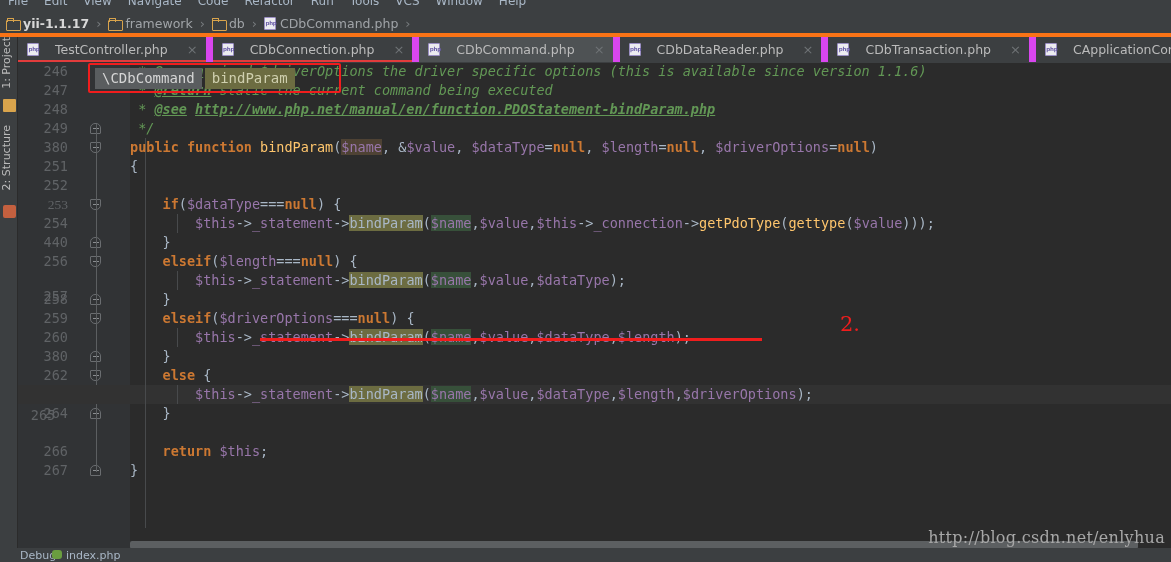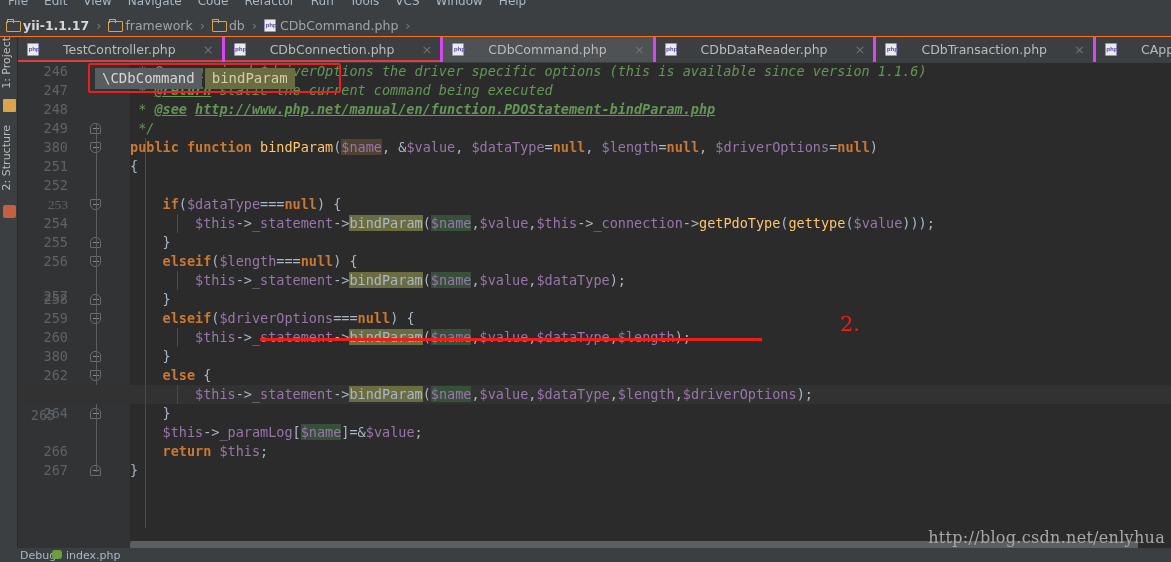--- a/index.html
+++ b/index.html
@@ -19,21 +19,21 @@
     overflow:hidden;
   }
   #menubar .menu-items { display:flex; gap:16px; padding-left:8px; margin-top:-6px; }
   #menubar .mi { font-size:12px; color:#a9b7c6; white-space:nowrap; }
 
   
   #breadcrumb {
     position:absolute; top:14px; left:0; width:1171px; height:23px;
     background:#3c3f41;
     display:flex; align-items:center; padding-left:6px;
-    border-bottom:1px solid #f97316;
+    border-bottom:4px solid #f97316;
   }
   .crumb { display:flex; align-items:center; font-size:12.5px; color:#a0a4a8; }
   .crumb .lbl { margin-left:4px; }
   .crumb.first .lbl { color:#d8d8d8; font-weight:bold; }
   .sep { color:#777b7e; margin:0 7px; font-size:13px; }
   .folder-ico {
     width:13px; height:10px; position:relative; display:inline-block;
   }
   .folder-ico:before{
     content:""; position:absolute; left:0; top:1px; width:13px; height:9px;
@@ -56,24 +56,24 @@
     color:#6b5ea8; font-weight:bold; line-height:6px;
   }
 
   
   #tabbar {
     position:absolute; top:37px; left:18px; width:1153px; height:25px;
     background:#3c3f41;
     display:flex; align-items:stretch;
   }
   .tab {
-    display:flex; align-items:center; gap:24px;
+    display:flex; align-items:center; gap:16px;
     padding:0 8px 0 9px;
     font-size:12.5px; color:#bbbbbb;
-    border-right:3px solid #d946ef;
+    border-right:7px solid #d946ef;
     position:relative;
     white-space:nowrap;
   }
   .tab.active { background:#4e5254; }
   .tab .x { color:#6f7376; font-size:13px; margin-left:3px; }
   .tab.underline:after{
     content:""; position:absolute; left:0; right:0; bottom:0; height:2px;
     background:#e23c3c;
   }
 
@@ -298,21 +298,21 @@
       <div class="lnum" style="top: 38px;">248</div>
       <div class="lnum" style="top: 57px;">249</div>
       <div class="fold up" style="top: 61px;"></div>
       <div class="lnum" style="top: 76px;">380</div>
       <div class="fold down" style="top: 80px;"></div>
       <div class="lnum" style="top: 95px;">251</div>
       <div class="lnum" style="top: 114px;">252</div>
       <div class="lnum" style="top: 133px; font-family: Liberation Serif, serif;">253</div>
       <div class="fold down" style="top: 137px;"></div>
       <div class="lnum" style="top: 152px;">254</div>
-      <div class="lnum" style="top: 171px;">255</div>
+      <div class="lnum" style="top: 171px;">440</div>
       <div class="fold up" style="top: 175px;"></div>
       <div class="lnum" style="top: 190px;">256</div>
       <div class="fold down" style="top: 194px;"></div>
       <div class="lnum" style="top: 225px;">257</div>
       <div class="lnum" style="top: 228px;">258</div>
       <div class="fold up" style="top: 232px;"></div>
       <div class="lnum" style="top: 247px;">259</div>
       <div class="fold down" style="top: 251px;"></div>
       <div class="lnum" style="top: 266px;">260</div>
       <div class="lnum" style="top: 285px;">380</div>
@@ -371,21 +371,20 @@
     <div class="cl" style="top:266px;"><span class="var">        $this</span><span class="plain">-&gt;</span><span class="var">_statement</span><span class="plain">-&gt;</span><span class="hl-use">bindParam</span><span class="plain">(</span><span class="hl-var">$name</span><span class="plain">,</span><span class="var">$value</span><span class="plain">,</span><span class="var">$dataType</span><span class="plain">,</span><span class="var">$length</span><span class="plain">);</span></div>
 
     <div class="cl" style="top:285px;"><span class="plain">    }</span></div>
 
     <div class="cl" style="top:304px;"><span class="kw">    else </span><span class="plain">{</span></div>
 
     <div class="cl" style="top:323px;"><span class="var">        $this</span><span class="plain">-&gt;</span><span class="var">_statement</span><span class="plain">-&gt;</span><span class="hl-use">bindParam</span><span class="plain">(</span><span class="caret"></span><span class="hl-var">$name</span><span class="plain">,</span><span class="var">$value</span><span class="plain">,</span><span class="var">$dataType</span><span class="plain">,</span><span class="var">$length</span><span class="plain">,</span><span class="var">$driverOptions</span><span class="plain">);</span></div>
 
     <div class="cl" style="top:342px;"><span class="plain">    }</span></div>
 
-    <div class="cl" style="top:361px;"><span class="var">    $this</span><span class="plain">-&gt;</span><span class="var">_paramLog</span><span class="plain">[</span><span class="hl-var">$name</span><span class="plain">]=&amp;</span><span class="var">$value</span><span class="plain">;</span></div>
 
     <div class="cl" style="top:380px;"><span class="kw">    return </span><span class="var">$this</span><span class="plain">;</span></div>
 
     <div class="cl" style="top:399px;"><span class="plain">}</span></div>
   </div>
 </div>
 
 <div id="leftbar">
   <div class="vlabel" style="top:0px;">1: Project</div>
   <div class="sbicon" style="top:62px; background:#d9a44c; border-radius:1px;"></div>

